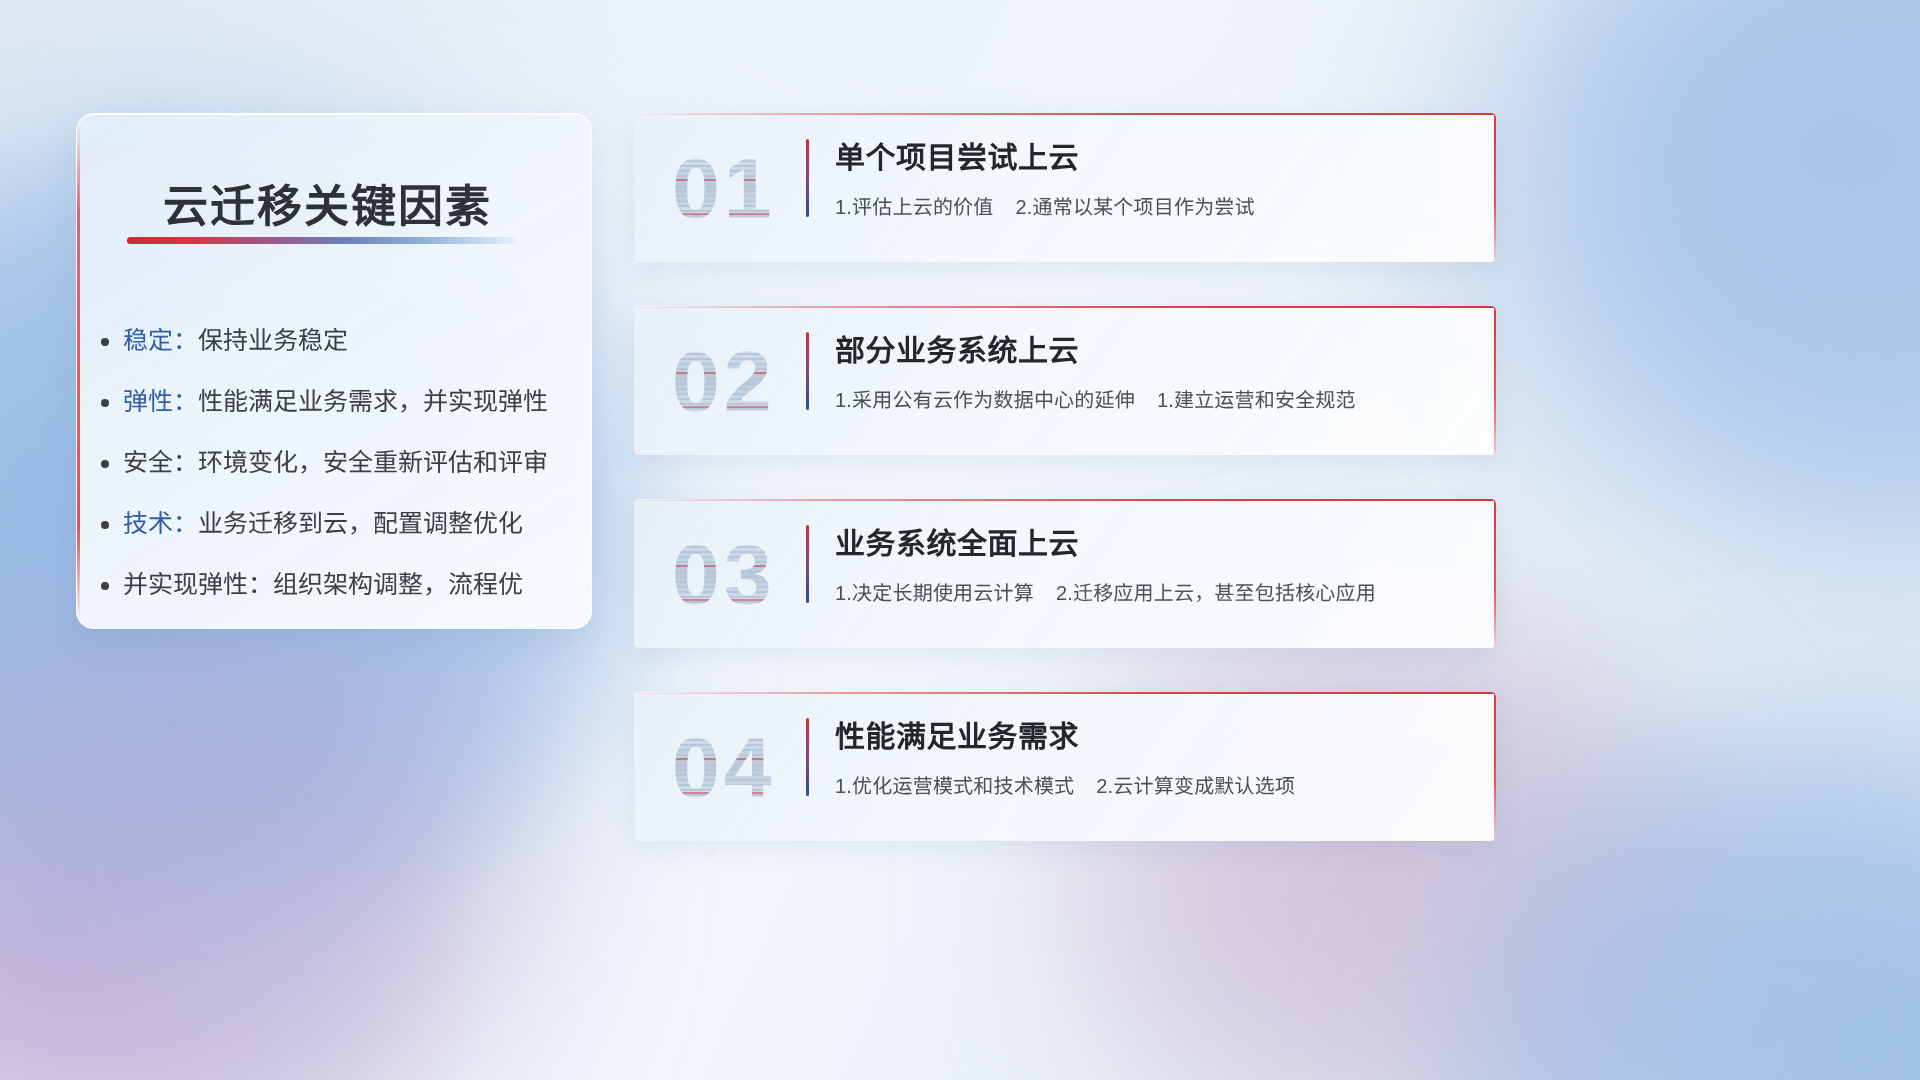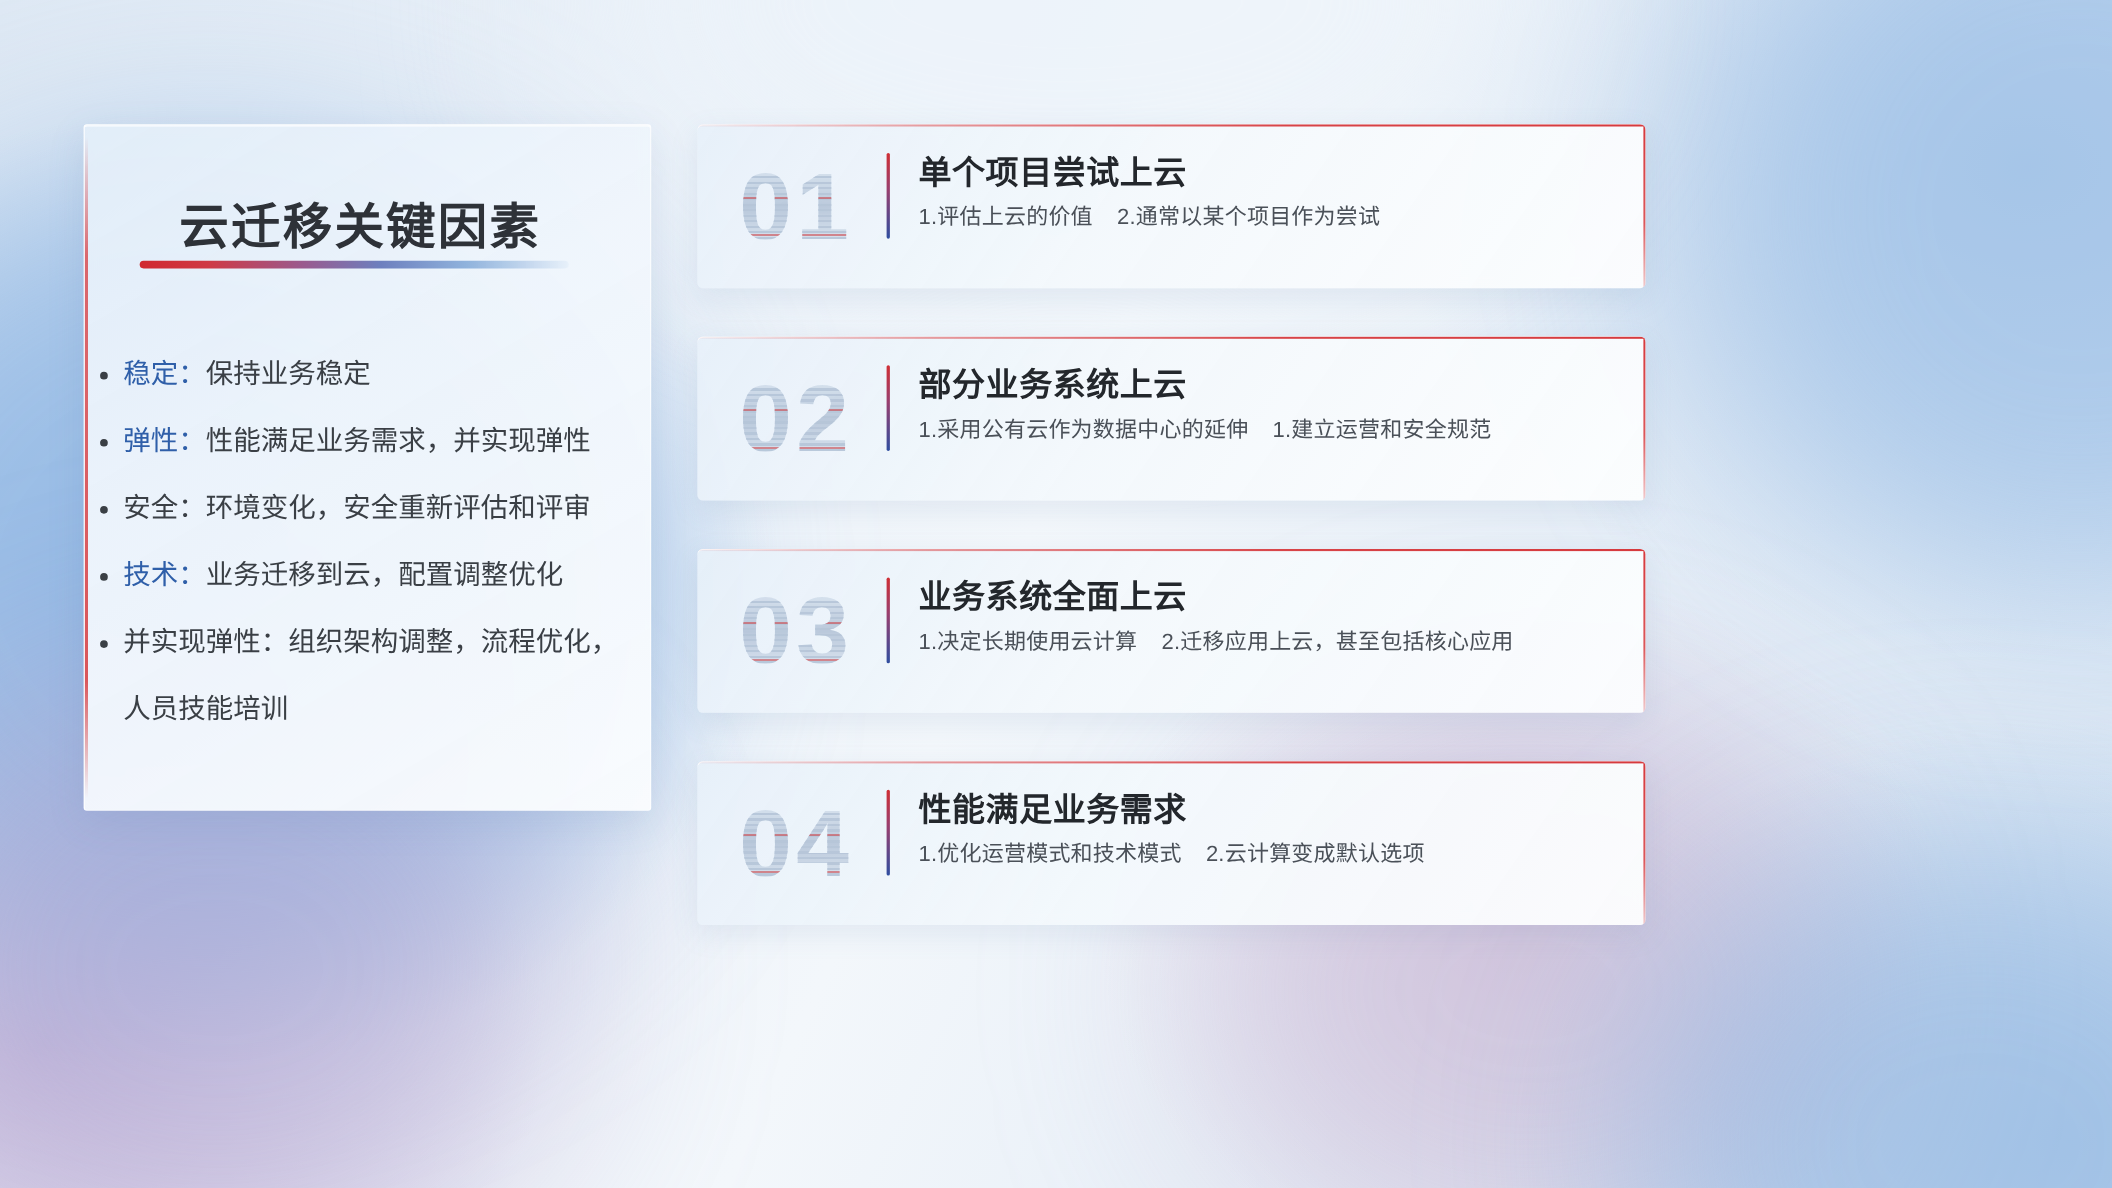--- a/index.html
+++ b/index.html
@@ -38,22 +38,22 @@
   .blob-d { left: 1540px; top: -160px; width: 700px; height: 700px; background: rgba(150,187,230,0.55); }
   .blob-e { left: 1480px; top: 760px;  width: 640px; height: 560px; background: rgba(140,180,226,0.50); }
   .blob-f { left: 520px;  top: -260px; width: 900px; height: 520px; background: rgba(236,243,250,0.75); }
 
   
   .left-panel {
     position: absolute;
     left: 76px;
     top: 113px;
     width: 516px;
-    height: 624px;
-    border-radius: 3px;
+    height: 516px;
+    border-radius: 18px;
     background: linear-gradient(150deg, rgba(227,238,249,0.92) 0%, rgba(240,246,252,0.94) 40%, rgba(250,252,254,0.96) 100%);
     border: 1px solid rgba(255,255,255,0.85);
     box-shadow: 0 10px 34px rgba(92,124,168,0.13), inset 0 1px 0 rgba(255,255,255,0.9);
     backdrop-filter: blur(6px);
     overflow: hidden;
     padding-left: 35px;
   }
   .left-panel::after {
     content: "";
     position: absolute;
@@ -76,21 +76,21 @@
     position: absolute;
     left: 50px;
     top: 123px;
     width: 390px;
     height: 7px;
     border-radius: 4px;
     background: linear-gradient(90deg, #d0282f 0%, #cf3a45 16%, #9a5a8e 38%, #6d7fbe 56%, #8fb2dc 76%, rgba(190,214,238,0.15) 100%);
   }
   .factor-list {
     position: absolute;
-    left: 35px;
+    left: 46px;
     top: 196px;
     right: 18px;
   }
   .factor-line {
     font-size: 25px;
     line-height: 61px;
     color: #3a3f45;
     white-space: nowrap;
   }
   .factor-line.wrap { white-space: normal; }
@@ -187,21 +187,21 @@
   .card-body { position: absolute; left: 201px; top: 24px; right: 20px; }
   .card-heading {
     font-size: 30px;
     font-weight: 700;
     color: #23272c;
     letter-spacing: 0.5px;
     line-height: 42px;
     white-space: nowrap;
   }
   .card-points {
-    margin-top: 2px;
+    margin-top: 12px;
     font-size: 20px;
     color: #4a5058;
     letter-spacing: 0.2px;
     white-space: nowrap;
   }
   .card-points .pt { margin-right: 22px; }
 </style>
 </head>
 <body>
 

